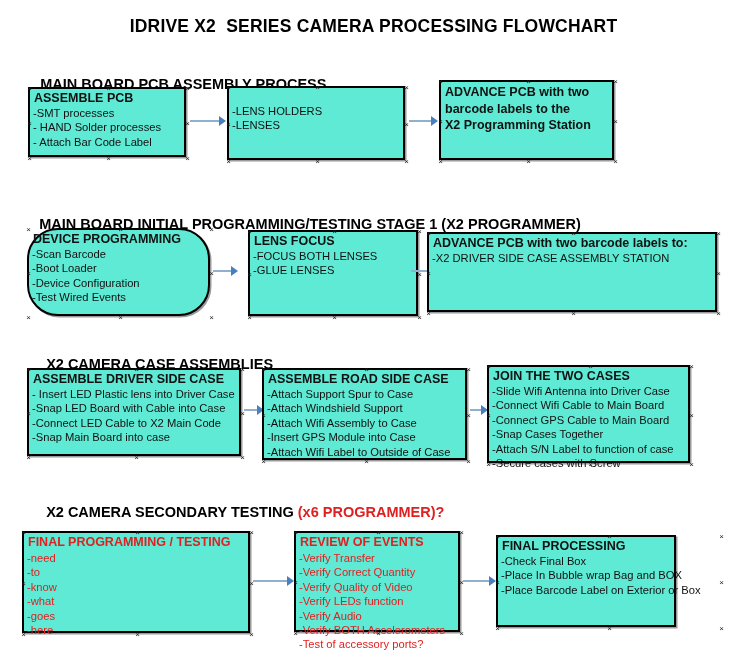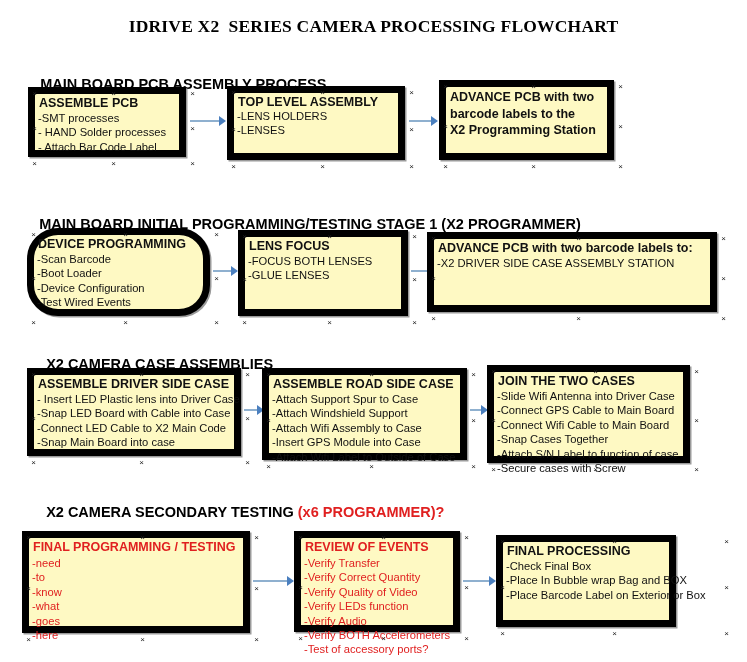--- a/index.html
+++ b/index.html
@@ -7,32 +7,31 @@
     width:747px;height:662px;background:#ffffff;overflow:hidden;position:relative;
     font-family:"Liberation Sans","DejaVu Sans",sans-serif;
     -webkit-font-smoothing:antialiased;
   }
   .canvas{position:absolute;left:0;top:0;width:747px;height:662px;}
 
   .doc-title{
     position:absolute;left:0;top:16px;width:747px;text-align:center;
     font-size:17.5px;font-weight:bold;color:#000;letter-spacing:.2px;
     white-space:pre;
-    font-family:Liberation Serif, serif;
   }
 
   .section-head{
     position:absolute;font-size:14.5px;font-weight:bold;color:#000;white-space:pre;
   }
   .section-head .accent{color:#e02020;}
 
   .box{
     position:absolute;box-sizing:border-box;
-    background:#fef9c3;
-    border:7px solid #000000;
+    background:#5eead4;
+    border:2px solid #000000;
     box-shadow:1.5px 1.5px 0 0 #9a9a9a;
   }
   .box .bt{
     position:absolute;left:4px;top:2px;right:2px;
     font-size:12.5px;font-weight:bold;color:#111;white-space:nowrap;line-height:14px;
   }
   .box ul{
     position:absolute;left:3px;right:2px;margin:0;padding:0;list-style:none;
   }
   .box ul li{
@@ -82,21 +81,20 @@
     <div class="hx" style="left:154px;top:31px;"></div>
     <div class="hx" style="left:-4px;top:66px;"></div>
     <div class="hx" style="left:75px;top:66px;"></div>
     <div class="hx" style="left:154px;top:66px;"></div>
   </div>
 
   <div class="conn" style="left:190px;top:120px;width:32px;"></div>
   <div class="arrowhead" style="left:219px;top:116px;"></div>
 
   <div class="box" style="left:227px;top:86px;width:178px;height:74px;">
-    <div class="bt">TOP LEVEL ASSEMBLY</div>
     <ul style="top:16px;">
       <li>-LENS HOLDERS</li>
       <li>-LENSES</li>
     </ul>
     <div class="hx" style="left:-4px;top:-4px;"></div>
     <div class="hx" style="left:85px;top:-4px;"></div>
     <div class="hx" style="left:174px;top:-4px;"></div>
     <div class="hx" style="left:-4px;top:33px;"></div>
     <div class="hx" style="left:174px;top:33px;"></div>
     <div class="hx" style="left:-4px;top:70px;"></div>
@@ -141,21 +139,21 @@
     <div class="hx" style="left:-4px;top:40px;"></div>
     <div class="hx" style="left:179px;top:40px;"></div>
     <div class="hx" style="left:-4px;top:84px;"></div>
     <div class="hx" style="left:88px;top:84px;"></div>
     <div class="hx" style="left:179px;top:84px;"></div>
   </div>
 
   <div class="conn" style="left:213px;top:270px;width:21px;"></div>
   <div class="arrowhead" style="left:231px;top:266px;"></div>
 
-  <div class="box" style="left:238px;top:230px;width:170px;height:86px;">
+  <div class="box" style="left:248px;top:230px;width:170px;height:86px;">
     <div class="bt">LENS FOCUS</div>
     <ul style="top:17px;">
       <li>-FOCUS BOTH LENSES</li>
       <li>-GLUE LENSES</li>
     </ul>
     <div class="hx" style="left:-4px;top:-4px;"></div>
     <div class="hx" style="left:81px;top:-4px;"></div>
     <div class="hx" style="left:166px;top:-4px;"></div>
     <div class="hx" style="left:-4px;top:39px;"></div>
     <div class="hx" style="left:166px;top:39px;"></div>
@@ -226,22 +224,22 @@
     <div class="hx" style="left:201px;top:88px;"></div>
   </div>
 
   <div class="conn" style="left:470px;top:409px;width:14px;"></div>
   <div class="arrowhead" style="left:481px;top:405px;"></div>
 
   <div class="box" style="left:487px;top:365px;width:203px;height:98px;">
     <div class="bt">JOIN THE TWO CASES</div>
     <ul style="top:17px;">
       <li>-Slide Wifi Antenna into Driver Case</li>
+      <li>-Connect Wifi Cable to Main Board</li>
       <li>-Connect GPS Cable to Main Board</li>
-      <li>-Connect Wifi Cable to Main Board</li>
       <li>-Snap Cases Together</li>
       <li>-Attach S/N Label to function of case</li>
       <li>-Secure cases with Screw</li>
     </ul>
     <div class="hx" style="left:-4px;top:-4px;"></div>
     <div class="hx" style="left:98px;top:-4px;"></div>
     <div class="hx" style="left:199px;top:-4px;"></div>
     <div class="hx" style="left:-4px;top:45px;"></div>
     <div class="hx" style="left:199px;top:45px;"></div>
     <div class="hx" style="left:-4px;top:94px;"></div>

